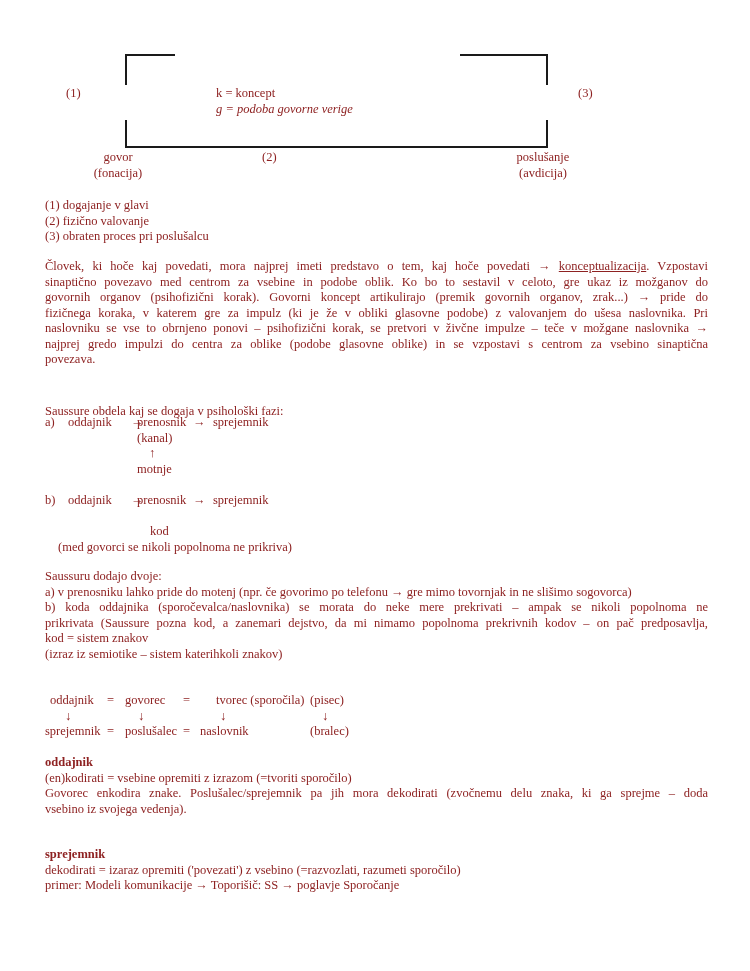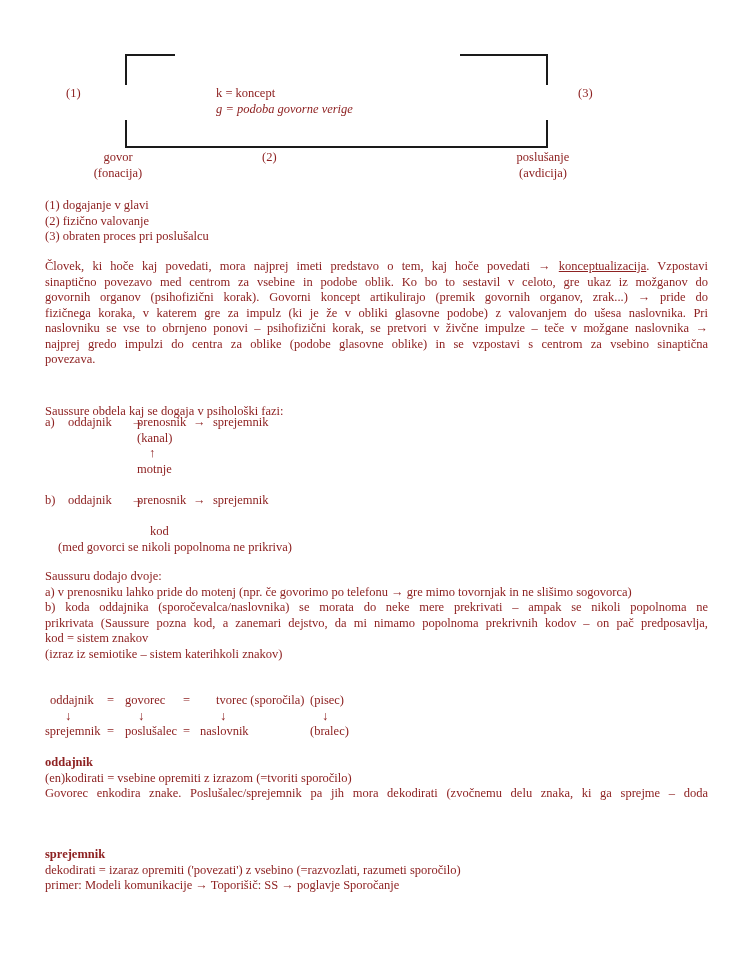--- a/index.html
+++ b/index.html
@@ -130,19 +130,20 @@
     <span style="left:138px;">=</span>
     <span style="left:155px;">naslovnik</span>
     <span style="left:265px;">(bralec)</span>
   </div>
 </div>
 
 <div class="block" style="top:755px;">
   <div class="bold">oddajnik</div>
   <div>(en)kodirati = vsebine opremiti z izrazom (=tvoriti sporočilo)</div>
   <div class="jline">Govorec enkodira znake. Poslušalec/sprejemnik pa jih mora dekodirati (zvočnemu delu znaka, ki ga sprejme – doda</div>
+  <div>vsebino iz svojega vedenja).</div>
 </div>
 
 <div class="block" style="top:847px;">
   <div class="bold">sprejemnik</div>
   <div>dekodirati = izaraz opremiti ('povezati') z vsebino (=razvozlati, razumeti sporočilo)</div>
   <div>primer: Modeli komunikacije → Toporišič: SS → poglavje Sporočanje</div>
 </div>
 
 </body></html>

